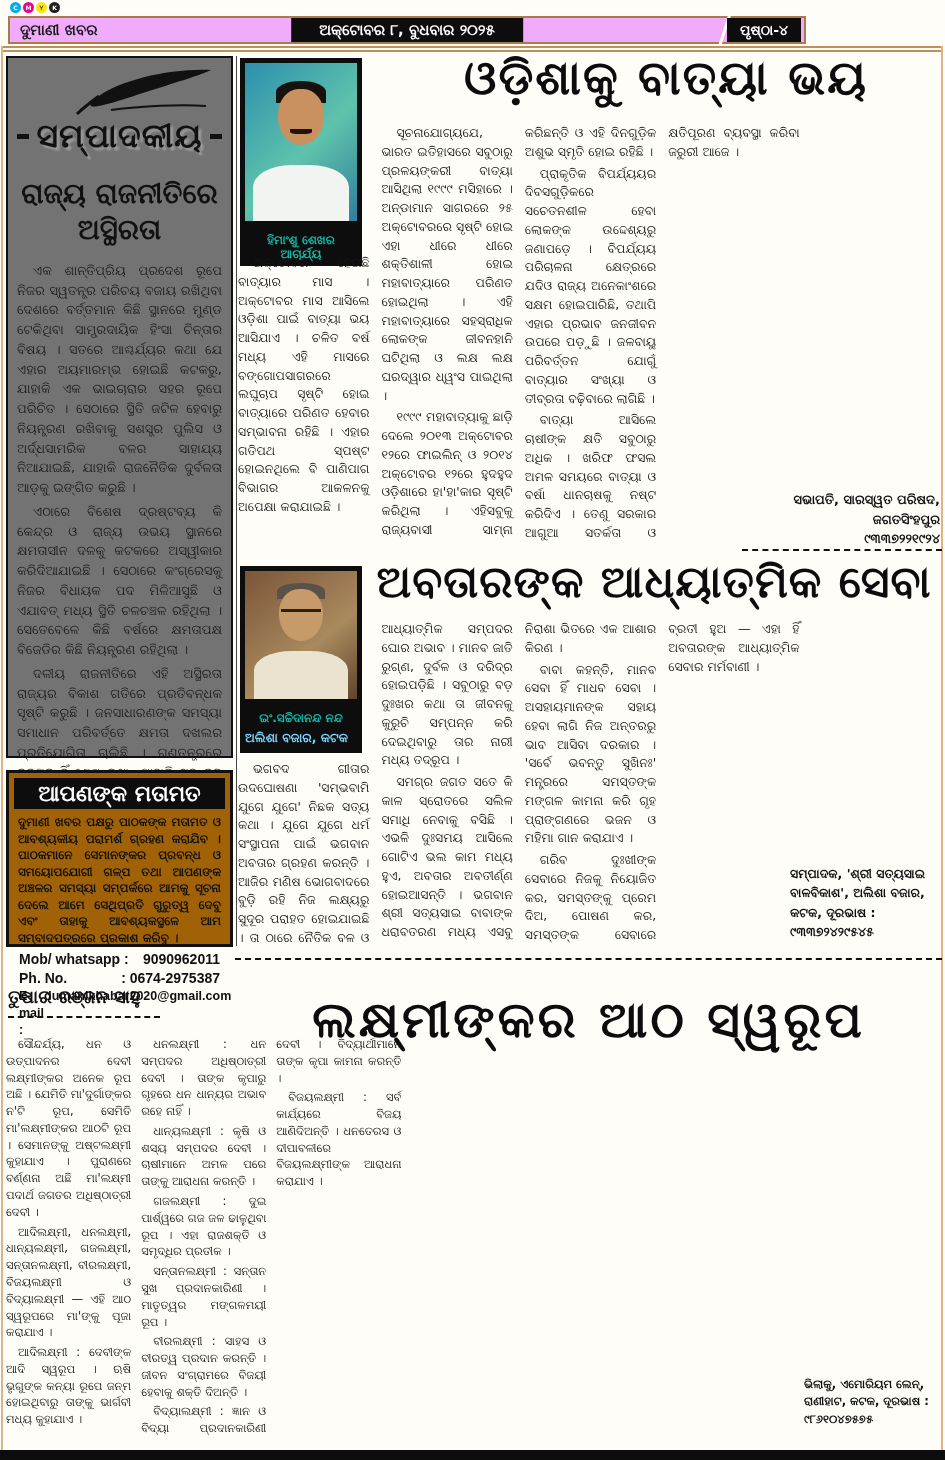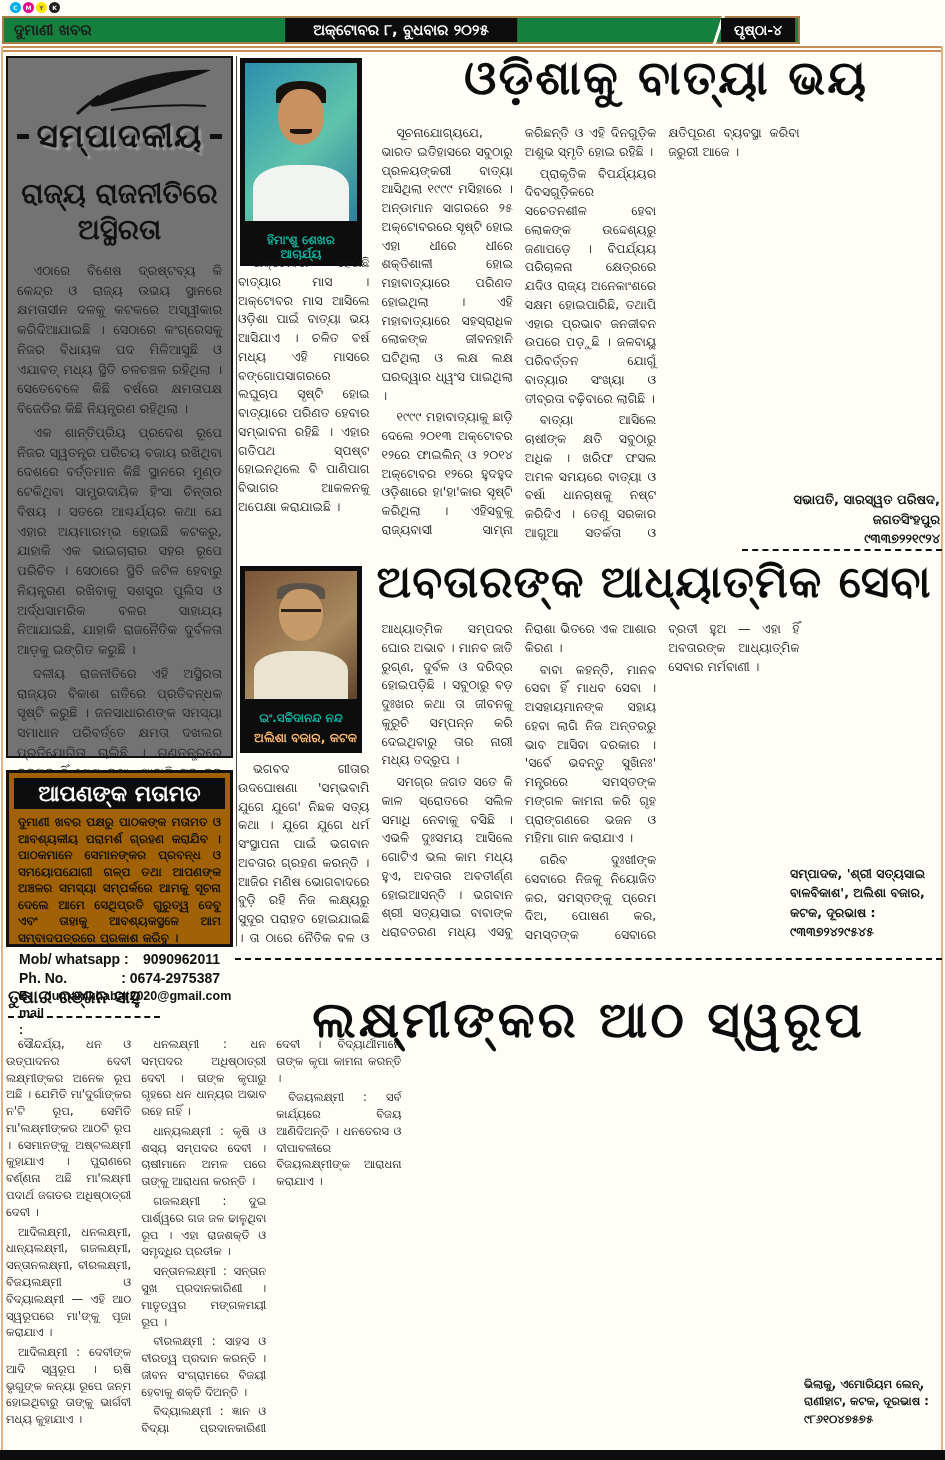--- a/index.html
+++ b/index.html
@@ -8,21 +8,21 @@
   .page { position:relative; width:945px; height:1460px; background:#fffdf7; margin:0 auto; overflow:hidden; }
 
   
   .reg-marks { position:absolute; left:10px; top:2px; display:flex; gap:2px; }
   .reg-dot { width:11px; height:11px; border-radius:50%; color:#fff; font-size:6px; font-weight:bold;
              display:flex; align-items:center; justify-content:center; }
   .reg-c { background:#00aeef; } .reg-m { background:#ec008c; }
   .reg-y { background:#ffe600; color:#555; } .reg-k { background:#231f20; }
 
   
-  .masthead { position:absolute; left:2px; top:16px; width:798px; height:28px; background:#15803d;
+  .masthead { position:absolute; left:8px; top:16px; width:798px; height:28px; background:#f0abfc;
               border:2px solid #a87c48; display:flex; align-items:center; }
   .paper-name { margin-left:10px; font-size:15px; font-weight:bold; color:#1a1a1a; }
   .date-box { position:absolute; left:50%; top:0; bottom:0; transform:translateX(-50%);
               background:#0d0d0d; color:#fff; font-size:15px; font-weight:bold;
               display:flex; align-items:center; padding:0 28px; white-space:nowrap; }
   .pageno-box { position:absolute; right:3px; top:0; bottom:0; width:74px; background:#0d0d0d;
                 color:#fff; font-size:14px; font-weight:bold; display:flex; align-items:center; justify-content:center; }
   .pageno-slash { position:absolute; right:78px; top:-3px; width:3px; height:32px; background:#fffdf7;
                   transform:rotate(18deg); }
 
@@ -65,21 +65,21 @@
   .pic1 .hair { top:18px; width:50px; height:22px; }
   .pic2 .hair { top:12px; width:48px; height:16px; background:#5a5248; }
   .glasses { position:absolute; top:38px; left:50%; transform:translateX(-50%); width:40px; height:7px;
              border-top:3px solid #2a2118; }
   .mustache { position:absolute; top:66px; left:50%; transform:translateX(-50%); width:22px; height:5px;
               background:#1d150d; border-radius:0 0 40% 40%; }
   .shirt { position:absolute; bottom:0; left:50%; transform:translateX(-50%); border-radius:40% 40% 0 0; }
   .pic1 .shirt { width:96px; height:56px; background:#f2f4f2; }
   .pic2 .shirt { width:94px; height:48px; background:#e9e3cf; }
   .photo-cap { color:#14b8a6; font-size:12px; font-weight:bold; text-align:center; padding-top:12px; }
-  .photo-cap2 { color:#fdba74; font-size:12.5px; font-weight:bold; text-align:right; padding:5px 0 2px; }
+  .photo-cap2 { color:#7dd3fc; font-size:12.5px; font-weight:bold; text-align:left; padding:5px 0 2px; }
 
   .art-body { position:absolute; font-size:12.5px; line-height:1.5; text-align:justify; color:#161616;
               column-gap:12px; column-fill:auto; }
   .art-body p { text-indent:15px; margin-bottom:3px; }
   .spacer { width:100%; }
   .sig { position:absolute; font-weight:bold; color:#111; }
   .sig p { margin:0; }
   .dashed { position:absolute; border-top:2px dashed #111; }
 
   .hl1 { left:378px; top:50px; width:576px; font-size:47px; letter-spacing:2px; }
@@ -135,22 +135,22 @@
         <path d="M60 44 C90 40 130 38 155 40" stroke="#111" stroke-width="2" fill="none"></path>
       </svg>
     </div>
     <div class="ed-title-row">
       <span class="ed-dash"></span>
       <h2 class="ed-title">ସମ୍ପାଦକୀୟ</h2>
       <span class="ed-dash"></span>
     </div>
     <h1 class="ed-headline">ରାଜ୍ୟ ରାଜନୀତିରେ ଅସ୍ଥିରତା</h1>
     <div class="ed-body">
+        <p>ଏକ ଶାନ୍ତିପ୍ରିୟ ପ୍ରଦେଶ ରୂପେ ନିଜର ସ୍ୱତନ୍ତ୍ର ପରିଚୟ ବଜାୟ ରଖିଥିବା ଦେଶରେ ବର୍ତ୍ତମାନ କିଛି ସ୍ଥାନରେ ମୁଣ୍ଡ ଟେକିଥିବା ସାମ୍ପ୍ରଦାୟିକ ହିଂସା ଚିନ୍ତାର ବିଷୟ । ସତରେ ଆଶ୍ଚର୍ଯ୍ୟର କଥା ଯେ ଏହାର ଅୟମାରମ୍ଭ ହୋଇଛି କଟକରୁ, ଯାହାକି ଏକ ଭାଇଚାରାର ସହର ରୂପେ ପରିଚିତ । ସେଠାରେ ସ୍ଥିତି ଜଟିଳ ହେବାରୁ ନିୟନ୍ତ୍ରଣ ରଖିବାକୁ ସଶସ୍ତ୍ର ପୁଲିସ ଓ ଅର୍ଦ୍ଧସାମରିକ ବଳର ସାହାଯ୍ୟ ନିଆଯାଇଛି, ଯାହାକି ରାଜନୈତିକ ଦୁର୍ବଳତା ଆଡ଼କୁ ଇଙ୍ଗିତ କରୁଛି ।</p>
         <p>ଏଠାରେ ବିଶେଷ ଦ୍ରଷ୍ଟବ୍ୟ କି କେନ୍ଦ୍ର ଓ ରାଜ୍ୟ ଉଭୟ ସ୍ଥାନରେ କ୍ଷମତାସୀନ ଦଳକୁ କଟକରେ ଅସ୍ୱୀକାର କରିଦିଆଯାଇଛି । ସେଠାରେ କଂଗ୍ରେସକୁ ନିଜର ବିଧାୟକ ପଦ ମିଳିଆସୁଛି ଓ ଏଯାବତ୍ ମଧ୍ୟ ସ୍ଥିତି ଚଳଚଞ୍ଚଳ ରହିଥିଲା । ସେତେବେଳେ କିଛି ବର୍ଷରେ କ୍ଷମତାପକ୍ଷ ବିଜେଡିର କିଛି ନିୟନ୍ତ୍ରଣ ରହିଥିଲା ।</p>
-        <p>ଏକ ଶାନ୍ତିପ୍ରିୟ ପ୍ରଦେଶ ରୂପେ ନିଜର ସ୍ୱତନ୍ତ୍ର ପରିଚୟ ବଜାୟ ରଖିଥିବା ଦେଶରେ ବର୍ତ୍ତମାନ କିଛି ସ୍ଥାନରେ ମୁଣ୍ଡ ଟେକିଥିବା ସାମ୍ପ୍ରଦାୟିକ ହିଂସା ଚିନ୍ତାର ବିଷୟ । ସତରେ ଆଶ୍ଚର୍ଯ୍ୟର କଥା ଯେ ଏହାର ଅୟମାରମ୍ଭ ହୋଇଛି କଟକରୁ, ଯାହାକି ଏକ ଭାଇଚାରାର ସହର ରୂପେ ପରିଚିତ । ସେଠାରେ ସ୍ଥିତି ଜଟିଳ ହେବାରୁ ନିୟନ୍ତ୍ରଣ ରଖିବାକୁ ସଶସ୍ତ୍ର ପୁଲିସ ଓ ଅର୍ଦ୍ଧସାମରିକ ବଳର ସାହାଯ୍ୟ ନିଆଯାଇଛି, ଯାହାକି ରାଜନୈତିକ ଦୁର୍ବଳତା ଆଡ଼କୁ ଇଙ୍ଗିତ କରୁଛି ।</p>
         <p>ଦଳୀୟ ରାଜନୀତିରେ ଏହି ଅସ୍ଥିରତା ରାଜ୍ୟର ବିକାଶ ଗତିରେ ପ୍ରତିବନ୍ଧକ ସୃଷ୍ଟି କରୁଛି । ଜନସାଧାରଣଙ୍କ ସମସ୍ୟା ସମାଧାନ ପରିବର୍ତ୍ତେ କ୍ଷମତା ଦଖଲର ପ୍ରତିଯୋଗିତା ଚାଲିଛି । ଗଣତନ୍ତ୍ରରେ ଜନମତ ହିଁ ଶେଷ କଥା, ଯାହାକି ସବୁ ଦଳ ମନେ ରଖିବା ଉଚିତ ।</p>
         <p>ରାଜ୍ୟ ରାଜନୀତିରେ ସ୍ଥିରତା ଫେରିଲେ ହିଁ ପ୍ରଗତିର ପଥ ସୁଗମ ହେବ । ଏଣୁ ଜନସାଧାରଣ ରାଜନୀତିରେ ଏହିଭଳି ଅସ୍ଥିରତା ନ ଚାହିଁ ଶାନ୍ତି ଓ ବିକାଶ କାମନା କରୁଛନ୍ତି । ଏହା ରାଜନେତାମାନଙ୍କ ପାଇଁ ଭାବିବା ସମୟ ଉପସ୍ଥିତ ନୁହେଁ କି ?</p>
       </div>
   </aside>
 
   <section class="opinion">
     <div class="op-title">ଆପଣଙ୍କ ମତାମତ</div>
     <p class="op-body">ଦୁମାଣୀ ଖବର ପକ୍ଷରୁ ପାଠକଙ୍କ ମତାମତ ଓ ଆବଶ୍ୟକୀୟ ପରାମର୍ଶ ଗ୍ରହଣ କରାଯିବ । ପାଠକମାନେ ସେମାନଙ୍କର ପ୍ରବନ୍ଧ ଓ ସମୟୋପଯୋଗୀ ଗଳ୍ପ ତଥା ଆପଣଙ୍କ ଅଞ୍ଚଳର ସମସ୍ୟା ସମ୍ପର୍କରେ ଆମକୁ ସୂଚନା ଦେଲେ ଆମେ ସେଥିପ୍ରତି ଗୁରୁତ୍ୱ ଦେବୁ ଏବଂ ତାହାକୁ ଆବଶ୍ୟକସ୍ଥଳେ ଆମ ସମ୍ବାଦପତ୍ରରେ ପ୍ରକାଶ କରିବୁ ।</p>
     <div class="op-rows">
       <div class="op-row">

